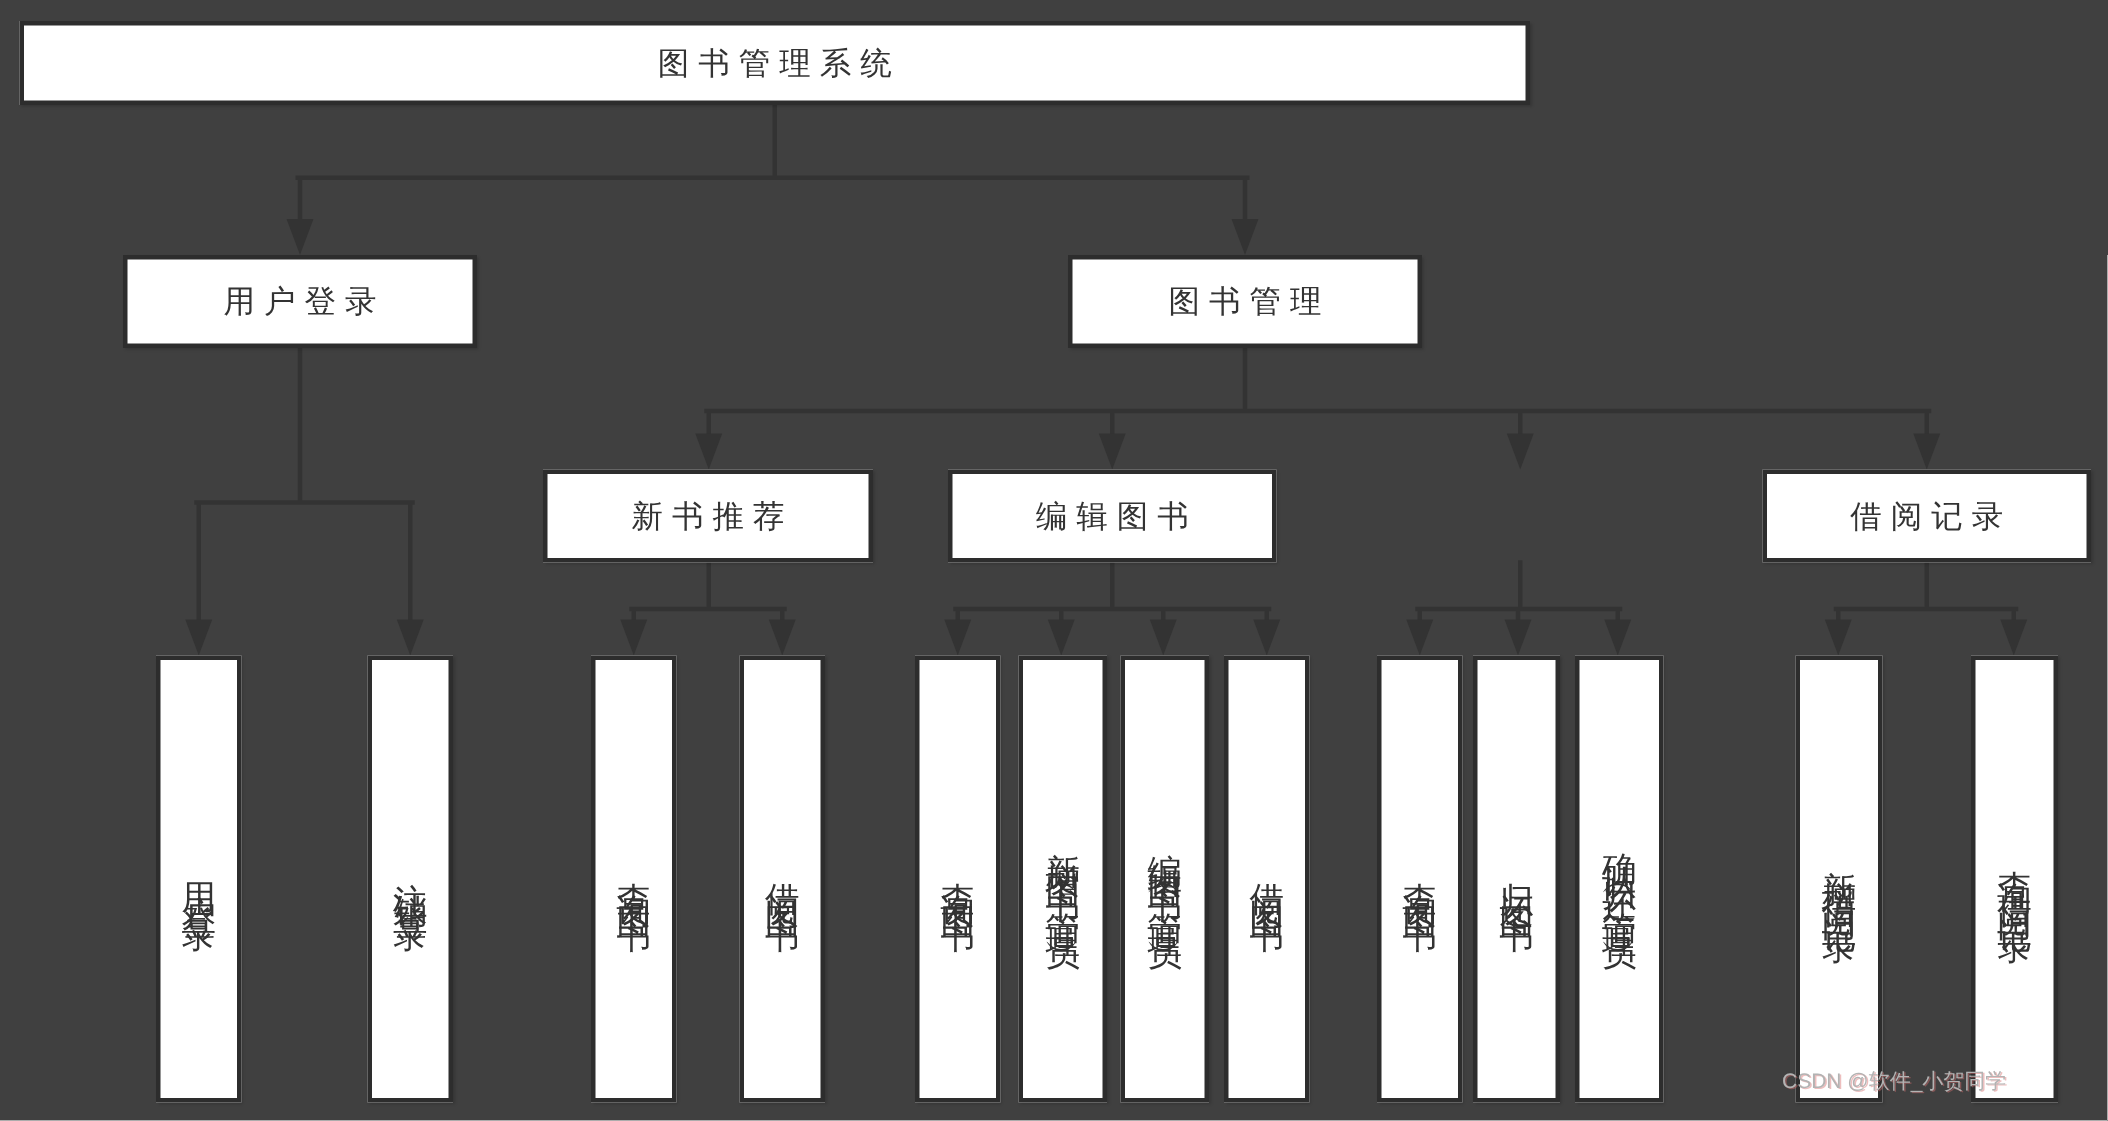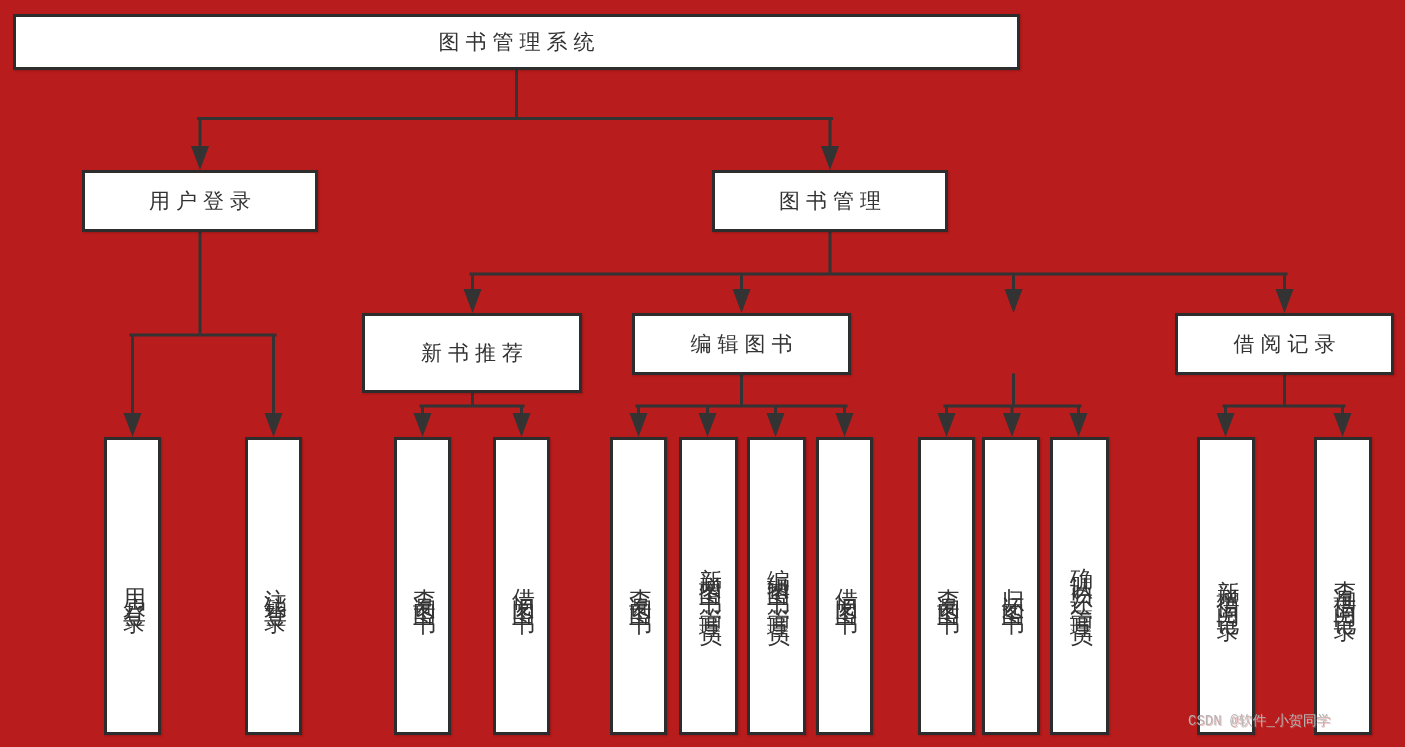--- a/index.html
+++ b/index.html
@@ -1,18 +1,18 @@
 <!DOCTYPE html>
 <html><head>
 <meta charset="utf-8">
 <style>
   html,body{margin:0;padding:0;background:#ffffff;}
   .canvas{
-    position:relative;width:1405px;height:747px;background:#b91c1c;overflow:hidden;
-    font-family:Liberation Mono, monospace;color:#333;
+    position:relative;width:1405px;height:747px;background:#404040;overflow:hidden;
+    font-family:Liberation Sans, sans-serif;color:#333;
   }
   .connectors{position:absolute;left:0;top:0;z-index:1;}
   .box{
     position:absolute;background:#fff;border:3px solid #2d2d2d;box-sizing:border-box;
     display:flex;align-items:center;justify-content:center;z-index:2;
     box-shadow:1px 1px 2px rgba(0,0,0,0.18);
   }
   .h-label{font-size:21px;letter-spacing:6px;text-indent:6px;white-space:nowrap;}
   .leaf{
     writing-mode:vertical-rl;text-orientation:mixed;
@@ -62,21 +62,21 @@
     <span class="h-label">图书管理系统</span>
   </div>
 
   <div class="box" style="left:82px;top:170px;width:236px;height:62px;">
     <span class="h-label">用户登录</span>
   </div>
   <div class="box" style="left:712px;top:170px;width:236px;height:62px;">
     <span class="h-label">图书管理</span>
   </div>
 
-  <div class="box" style="left:362px;top:313px;width:220px;height:80px;">
+  <div class="box" style="left:362px;top:313px;width:220px;height:62px;">
     <span class="h-label">新书推荐</span>
   </div>
   <div class="box" style="left:632px;top:313px;width:219px;height:62px;">
     <span class="h-label">编辑图书</span>
   </div>
   <div class="box" style="left:1175px;top:313px;width:219px;height:62px;">
     <span class="h-label">借阅记录</span>
   </div>
 
   <div class="box leaf" style="left:104px;top:437px;width:57px;height:298px;">用户登录</div>

